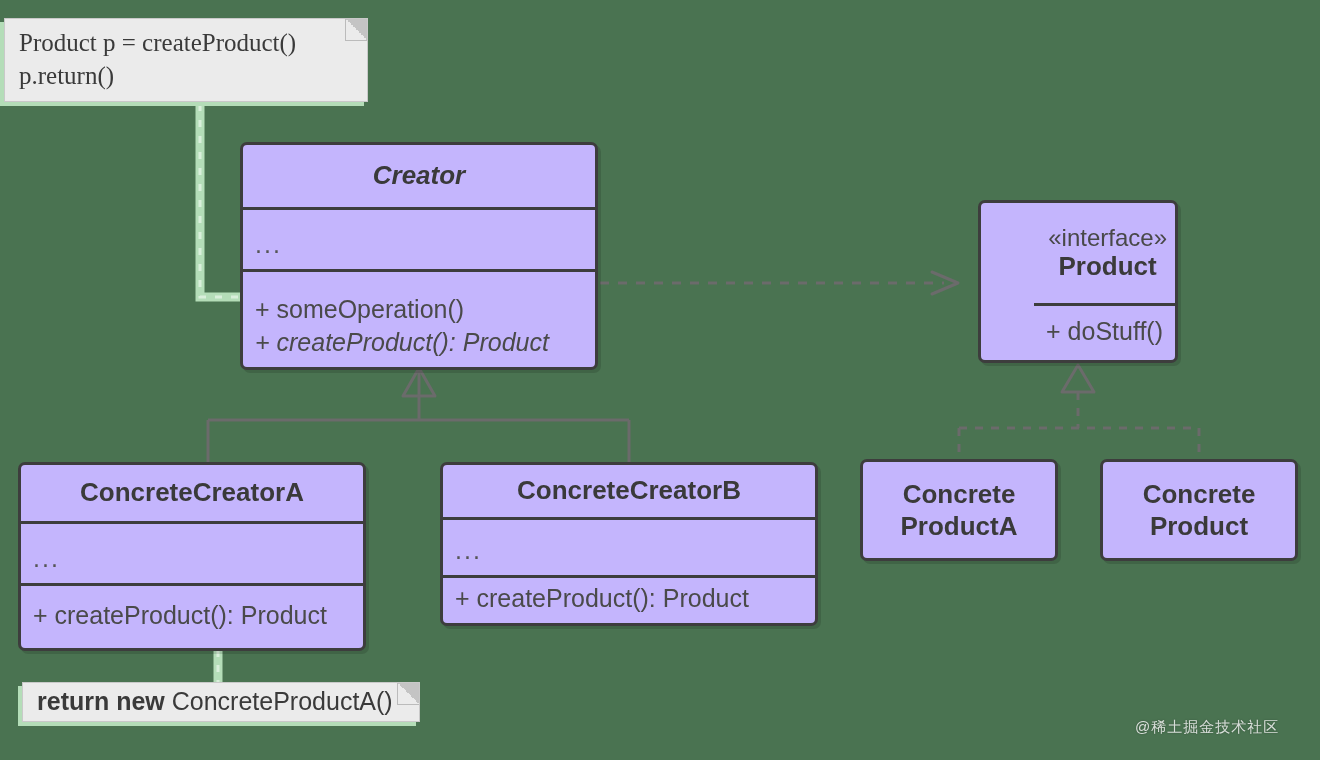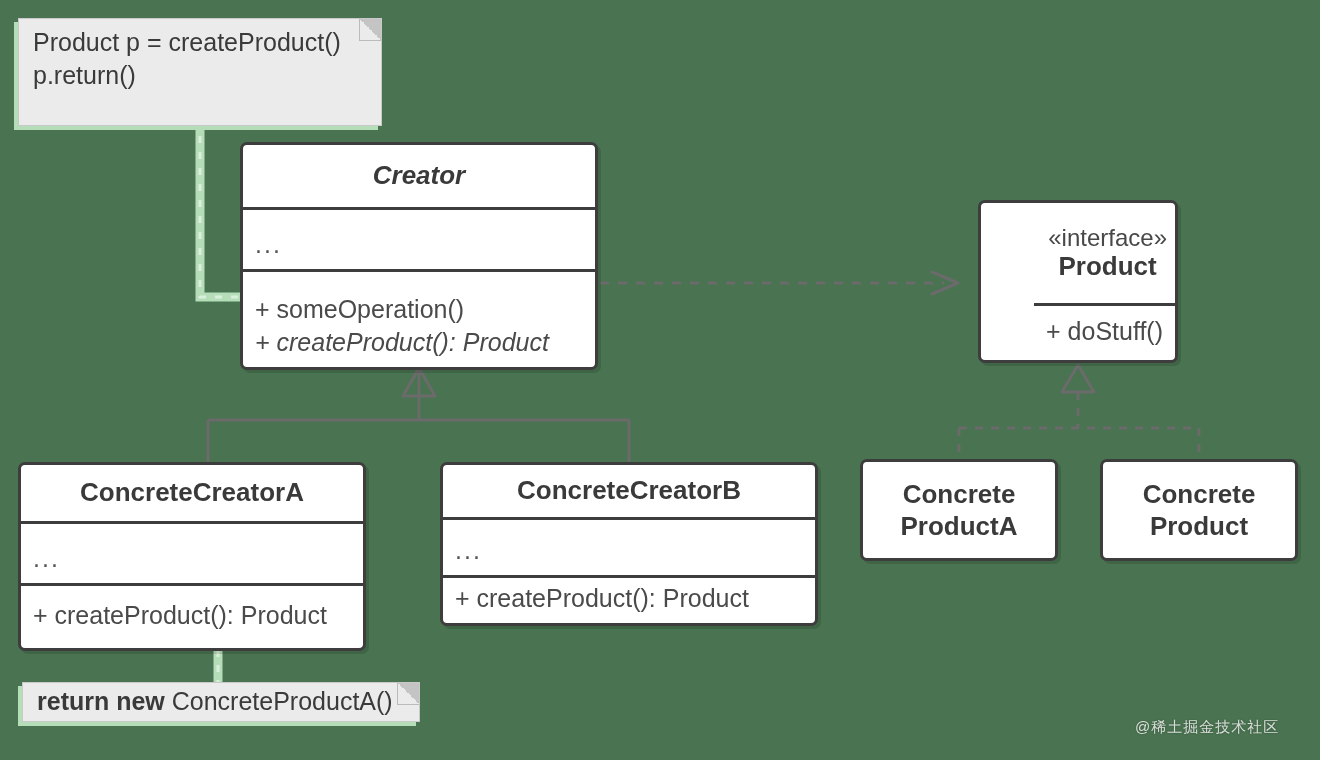--- a/index.html
+++ b/index.html
@@ -24,21 +24,21 @@
     position: absolute;
     left: 0; top: 0;
     width: 1320px;
     height: 760px;
     pointer-events: none;
   }
 
   
   .uml-class {
     position: absolute;
-    background: #ffffff;
+    background: #c4b5fd;
     border: 3px solid #3d3d3d;
     border-radius: 7px;
     box-sizing: border-box;
     box-shadow: 3px 3px 0 rgba(0,0,0,0.13);
     display: flex;
     flex-direction: column;
     overflow: hidden;
   }
   .compartment {
     box-sizing: border-box;
@@ -166,21 +166,21 @@
 
     <g>
       <polygon points="1078,365 1062,392 1094,392" fill="none" stroke="#6b6b6b" stroke-width="3" stroke-linejoin="round"></polygon>
       <line x1="1078" y1="392" x2="1078" y2="428" stroke="#6b6b6b" stroke-width="3" stroke-dasharray="8 8"></line>
       <line x1="959" y1="428" x2="1199" y2="428" stroke="#6b6b6b" stroke-width="3" stroke-dasharray="8 8"></line>
       <line x1="959" y1="428" x2="959" y2="459" stroke="#6b6b6b" stroke-width="3" stroke-dasharray="8 8"></line>
       <line x1="1199" y1="428" x2="1199" y2="459" stroke="#6b6b6b" stroke-width="3" stroke-dasharray="8 8"></line>
     </g>
   </svg>
 
-  <div class="uml-note" style="left:18px; top:18px; width:364px; height:108px;">
+  <div class="uml-note" style="left:4px; top:18px; width:364px; height:84px;font-family:Liberation Serif, serif;">
     <span class="fold"></span>
     <div class="note-line">Product p = createProduct()</div>
     <div class="note-line">p.return()</div>
   </div>
 
   <div class="uml-class" style="left:240px; top:142px; width:358px; height:228px;">
     <div class="compartment c-title" style="height:62px;">
       <span class="cname abstract">Creator</span>
     </div>
     <div class="compartment c-attrs" style="height:62px;">

